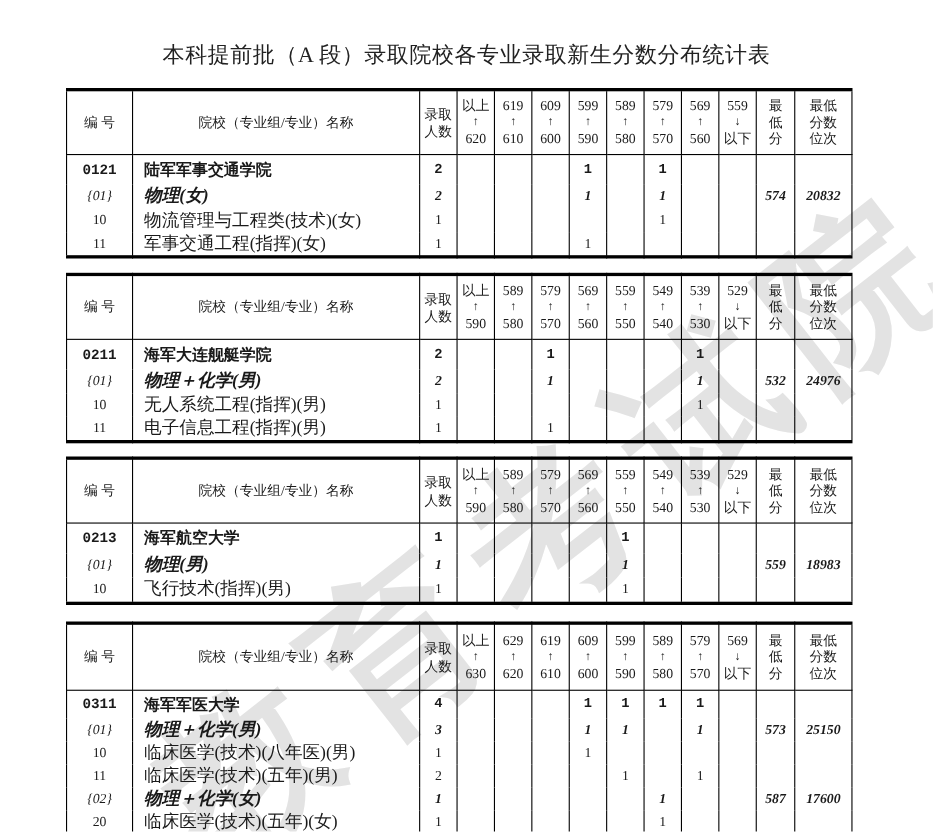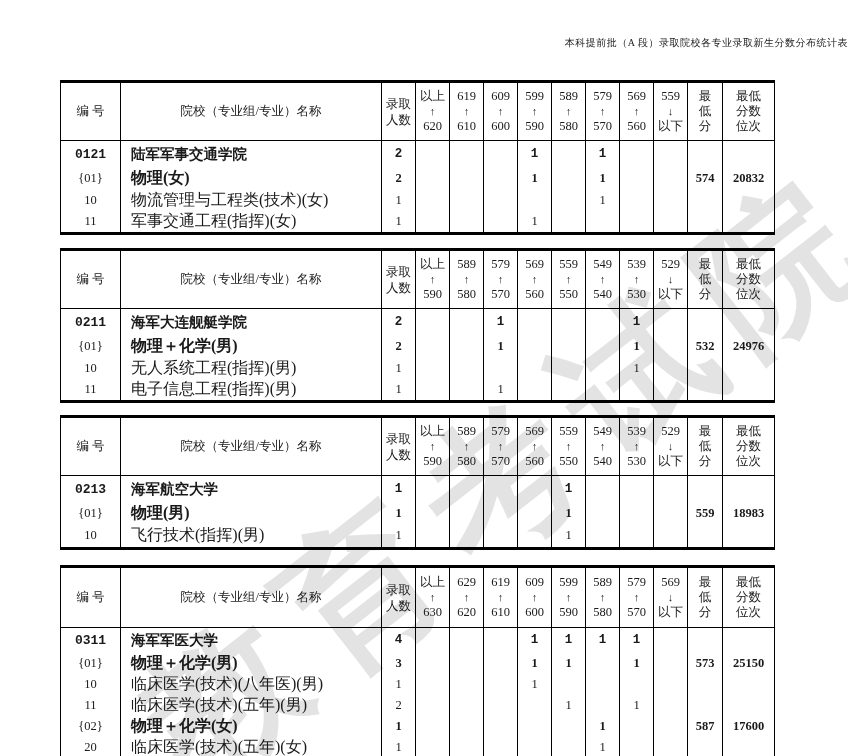--- a/index.html
+++ b/index.html
@@ -14,21 +14,21 @@
   .watermark {
     position:absolute; left:165px; top:670px; height:150px;
     font-size:150px; line-height:150px; letter-spacing:25px;
     font-weight:bold; white-space:nowrap;
     transform:rotate(-38deg); transform-origin:0 50%;
     z-index:0; user-select:none;
   }
 
   .title {
     position:absolute; top:36px; left:0; width:100%;
-    text-align:right; font-size:10px; letter-spacing:0.5px;
+    text-align:center; font-size:20px; letter-spacing:0.5px;
     z-index:2; color:#222;
   }
 
   .tables { position:absolute; left:60px; top:0; width:716px; z-index:1; }
 
   table.score-table {
     position:absolute; left:0;
     border-collapse:collapse; table-layout:fixed; width:715px;
     border-top:3px solid #000; border-bottom:3px solid #000;
     background:transparent;
@@ -42,21 +42,21 @@
   thead th { border-bottom:1px solid #000; font-weight:normal; font-size:12.5px; vertical-align:middle; text-align:center; }
   thead tr { height:59px; }
   .t3 thead tr { height:61px; }
   .hdr3 div { line-height:15px; }
   .hdr2 div { line-height:16px; }
   .arrow { font-size:11px; line-height:12px; }
 
   tbody td { font-size:12.5px; text-align:center; vertical-align:middle; }
   td.name { text-align:left; padding-left:10px; font-size:16px; }
 
-  tr.school { height:27px;font-family:Liberation Mono, monospace; }  tr.group { height:22px; }  tr.major { height:21px; }
+  tr.school { height:27px;font-family:Liberation Mono, monospace; }  tr.group { height:22px;font-style:italic; }  tr.major { height:21px; }
   .t2 tr.major { height:24px; }
   .t3 tr.school { height:25px; } .t3 tr.group { height:21px; } .t3 tr.major { height:20px; }
 
   tr.school td { font-weight:bold; }
   tr.school td.id { font-size:13px; }
   tr.school td.name { font-size:14.5px; }
   tr.group td { font-weight:bold; }
   tr.group td.id { font-weight:normal; }
   tr.major td { font-weight:normal; }
 </style>

